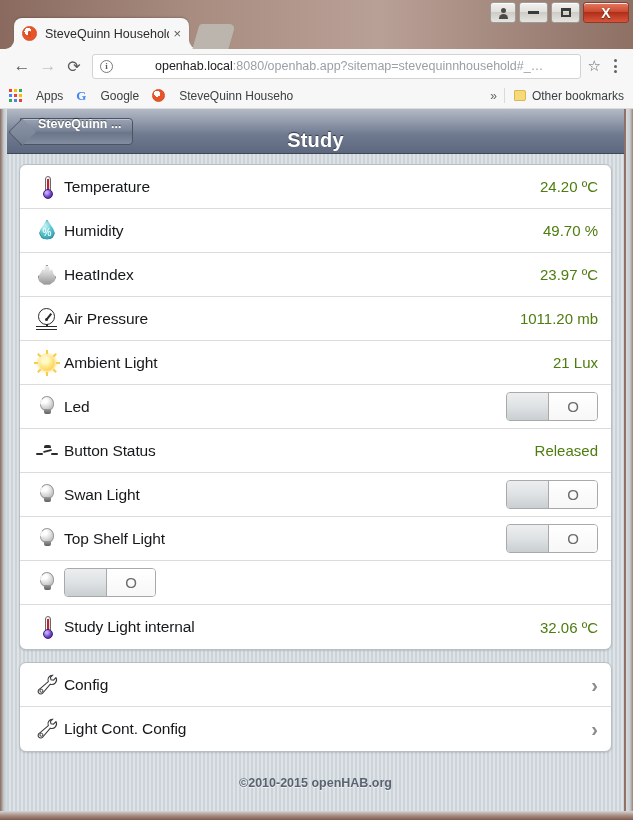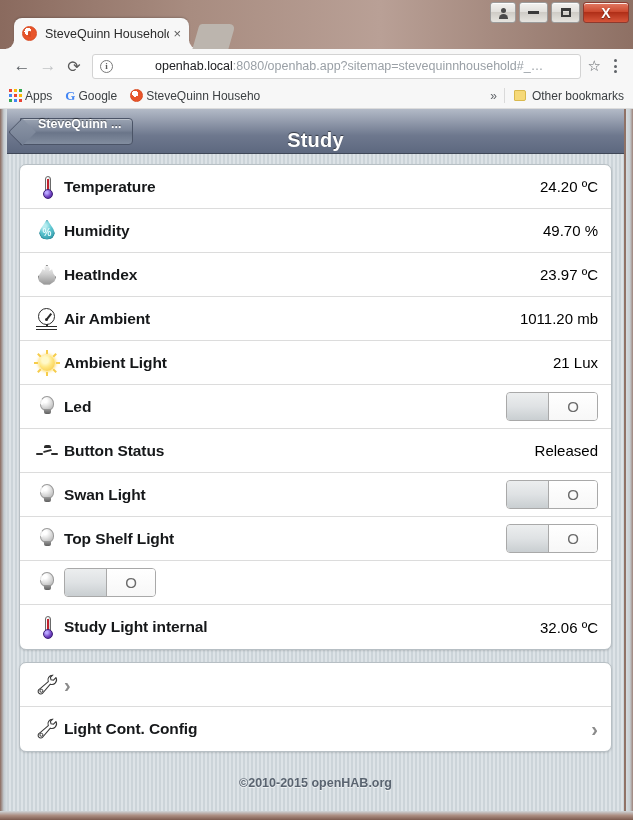--- a/index.html
+++ b/index.html
@@ -112,21 +112,21 @@
   .kebab i { width:3px; height:3px; border-radius:50%; background:#5f6368; display:block; }
 
   
   .bookmarks {
     position:absolute; left:0; top:83px; width:633px; height:26px;
     background:#f7f7f7; border-bottom:1px solid #dcdcdc;
     display:flex; align-items:center; padding:0 9px; font-size:12px; color:#3c4043;
   }
   .apps-grid { display:grid; grid-template-columns:repeat(3,3px); gap:2px; flex:none; }
   .apps-grid i { width:3px; height:3px; display:block; }
-  .bm { display:flex; align-items:center; gap:3px; margin-right:13px; white-space:nowrap; }
+  .bm { display:flex; align-items:center; gap:14px; margin-right:13px; white-space:nowrap; }
   .gicon { font-weight:bold; color:#4285f4; font-size:13px; font-family:"Liberation Serif",serif; }
   .bm-fav { width:13px; height:13px; border-radius:50%;
     background: radial-gradient(circle at 38% 34%, #fff 0 30%, #e8542a 30% 100%);
     border:1.2px solid #d94c23; flex:none; }
   .chev2 { margin-left:auto; font-size:12px; color:#5f6368; padding:0 7px;}
   .bmsep { width:1px; height:15px; background:#dadada; }
   .folder { width:12px; height:11px; background:#f6d978; border:1px solid #d9b94e;
             border-radius:1px 2px 2px 1px; flex:none; margin:0 6px 0 9px; }
 
   
@@ -174,24 +174,24 @@
     overflow:hidden; margin-bottom:12px;
     box-shadow: 0 1px 2px rgba(0,0,0,.13);
   }
   .row {
     height:44px; display:flex; align-items:center;
     border-bottom:1px solid #dcdcdc; padding:0 13px 0 10px;
   }
   .row:last-child { border-bottom:none; }
   .row-icon { width:34px; flex:none; display:flex; align-items:center; justify-content:center; }
   .row-label {
-    font-size:15.5px; font-weight:bold; color:#16181a; flex:1;
+    font-size:15.5px; font-weight:normal; color:#16181a; flex:1;
     letter-spacing:-.1px;
   }
-  .row-value { font-size:15px; color:#000000; white-space:nowrap; }
+  .row-value { font-size:15px; color:#4d7c0f; white-space:nowrap; }
 
   
   .toggle {
     width:92px; height:29px; border:1px solid #a9a9a9; border-radius:4px;
     background:#fff; display:flex; overflow:hidden; flex:none;
     box-shadow: inset 0 1px 2px rgba(0,0,0,.10);
   }
   .toggle .knob {
     width:42px; height:100%;
     background: linear-gradient(to bottom,#eceeef 0%, #dfe2e4 50%, #c9ced1 100%);
@@ -426,21 +426,21 @@
           <span class="row-icon">
             <span class="ico ico-gauge">
                 <span class="circ"></span>
                 <span class="nd"></span>
                 <span class="dot"></span>
                 <span class="leg"></span>
                 <span class="base1"></span>
                 <span class="base2"></span>
               </span>
           </span>
-          <span class="row-label">Air Ambient</span>
+          <span class="row-label">Air Pressure</span>
           <span class="row-value">1011.20 mb</span>
         </div>
 
         <div class="row">
           <span class="row-icon">
             <span class="ico ico-sun">
               <span class="ray"></span>
               <span class="ray" style="transform:rotate(45deg)"></span>
               <span class="ray" style="transform:rotate(90deg)"></span>
               <span class="ray" style="transform:rotate(135deg)"></span>
@@ -541,20 +541,21 @@
       </div>
 
       <div class="card">
         <div class="row">
           <span class="row-icon ico-wrench">
             <svg width="26" height="26" viewBox="0 0 26 26">
               <path d="M18.5 3.2a4.6 4.6 0 0 0-4.2 6.4L5.6 17.1a2.6 2.6 0 1 0 3.4 3.6l7.3-8.5a4.6 4.6 0 0 0 5.6-6.6l-2.4 2.6-2.5-.4-.6-2.4z" fill="none" stroke="#3a3a3a" stroke-width="1.1"></path>
               <circle cx="7.4" cy="18.8" r="1.5" fill="none" stroke="#3a3a3a" stroke-width="1"></circle>
             </svg>
           </span>
+          <span class="row-label">Config</span>
           <span class="chevron">›</span>
         </div>
         <div class="row">
           <span class="row-icon ico-wrench">
             <svg width="26" height="26" viewBox="0 0 26 26">
               <path d="M18.5 3.2a4.6 4.6 0 0 0-4.2 6.4L5.6 17.1a2.6 2.6 0 1 0 3.4 3.6l7.3-8.5a4.6 4.6 0 0 0 5.6-6.6l-2.4 2.6-2.5-.4-.6-2.4z" fill="none" stroke="#3a3a3a" stroke-width="1.1"></path>
               <circle cx="7.4" cy="18.8" r="1.5" fill="none" stroke="#3a3a3a" stroke-width="1"></circle>
             </svg>
           </span>
           <span class="row-label">Light Cont. Config</span>

